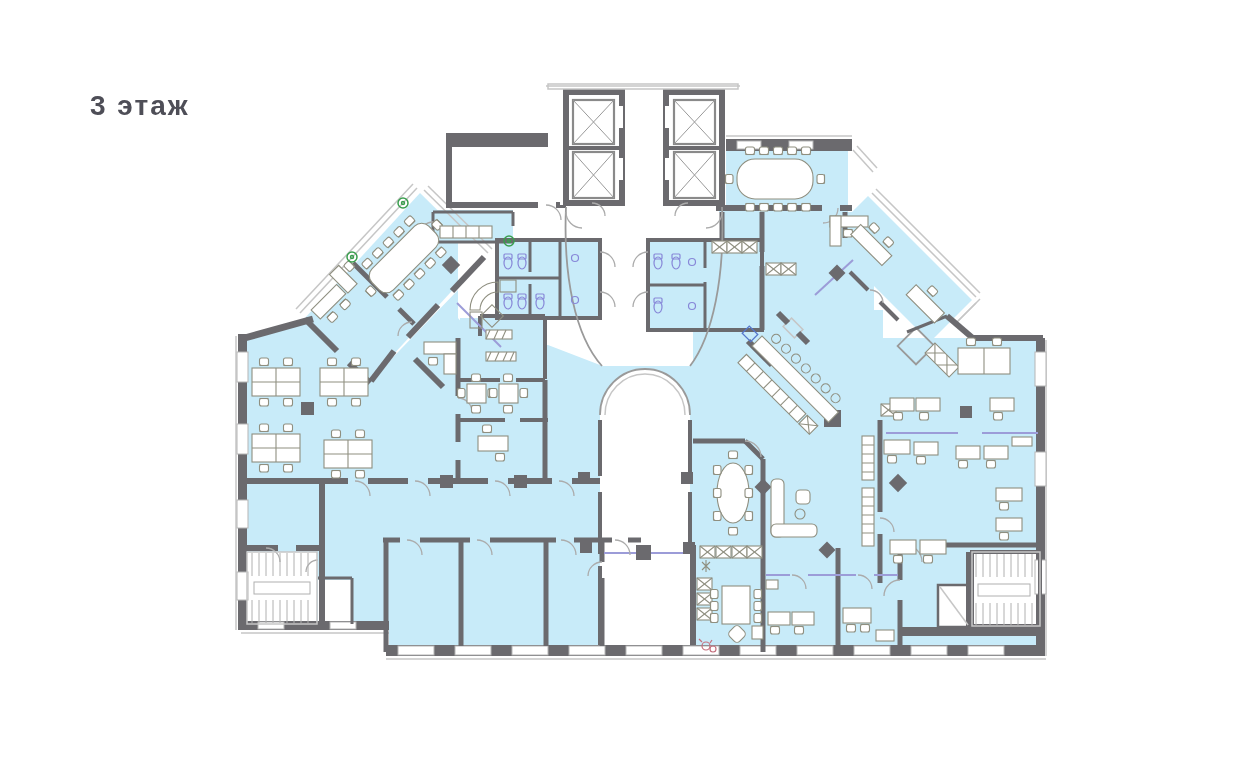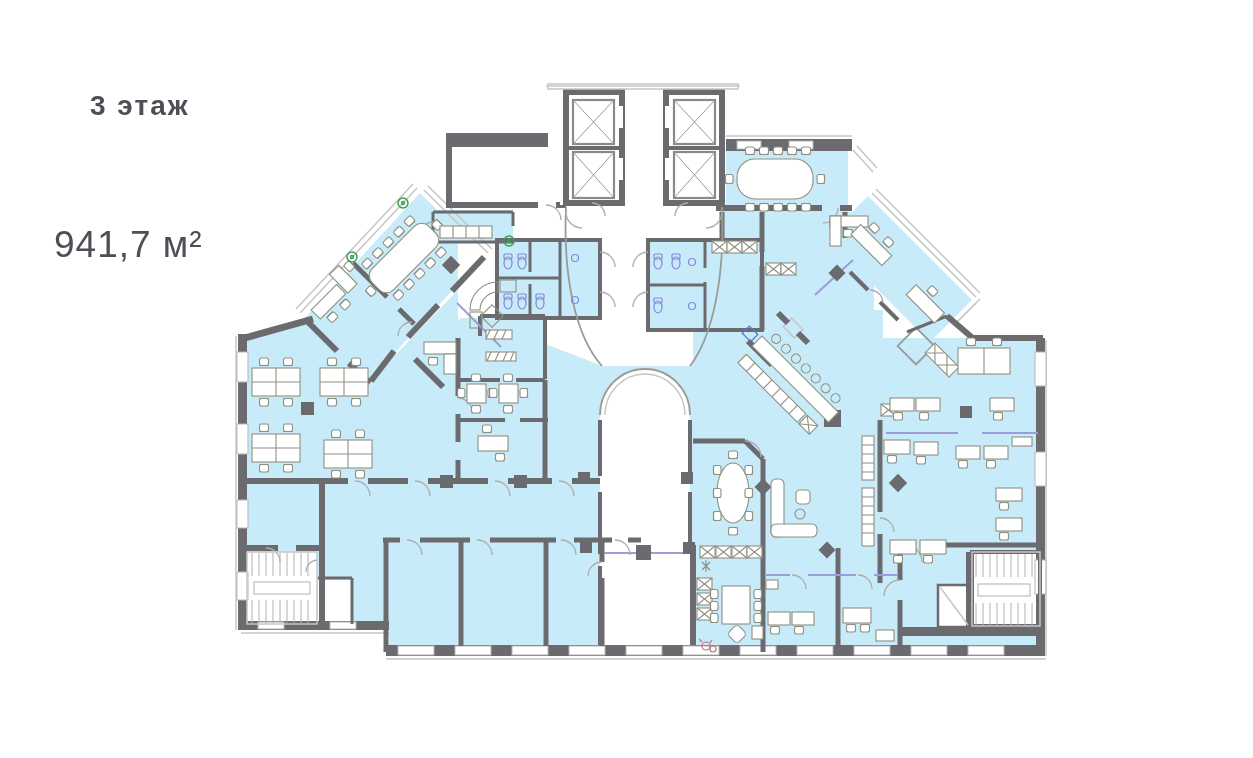--- a/index.html
+++ b/index.html
@@ -31,21 +31,20 @@
   .shaft{stroke:#8a8a8a;stroke-width:2.2;fill:#fff;}
   .shaftx{stroke:#9a9a9a;stroke-width:1;fill:none;}
   .tread{stroke:#b0b0b0;stroke-width:1;fill:none;}
   .win{fill:#fff;stroke:#b5b5b5;stroke-width:1;}
 </style>
 </head>
 <body>
 
 <div class="page">
   <div class="floor-label">3 этаж</div>
-  <div class="area-label">941,7 м²</div>
 
   <svg width="1253" height="758" viewBox="0 0 1253 758">
     <defs>
       <g id="ch" class="furn">
         <rect x="-4.5" y="-3.5" width="9" height="7.5" rx="2"></rect>
         <path d="M-4.5,-3.5 h9"></path>
       </g>
       <g id="cl4" class="furn">
         <rect width="48" height="28"></rect>
         <line x1="24" y1="0" x2="24" y2="28"></line>

